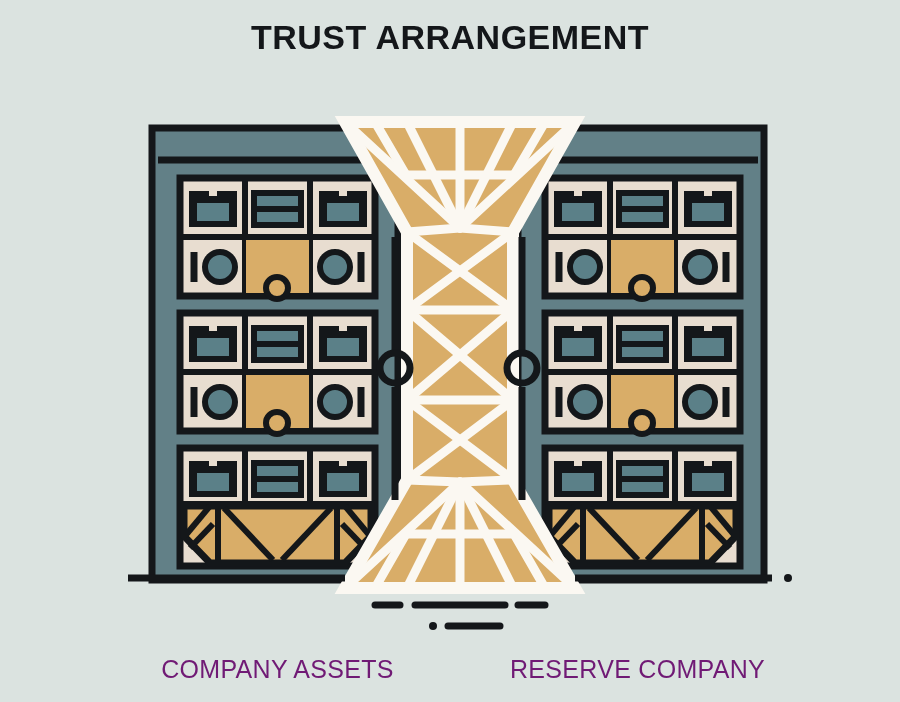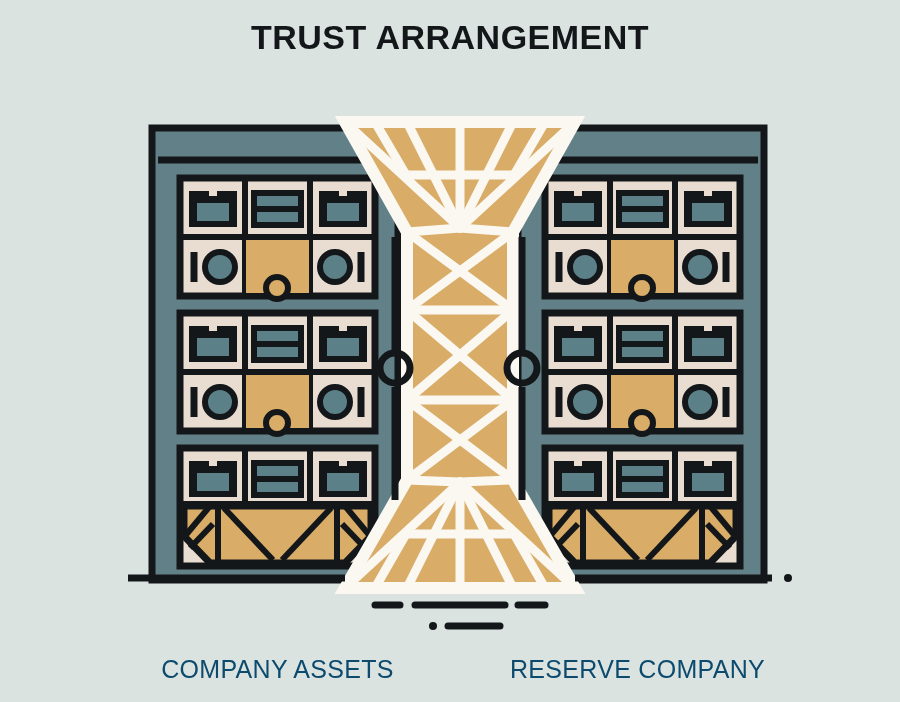--- a/index.html
+++ b/index.html
@@ -39,21 +39,21 @@
     top: 655px;
     width: 900px;
     height: 40px;
   }
   .caption-text {
     position: absolute;
     top: 0;
     font-size: 25px;
     font-weight: normal;
     letter-spacing: 0.3px;
-    color: #0c4a6e;
+    color: #701a75;
     text-align: center;
     font-family: "Liberation Sans", sans-serif;
   }
   .caption-left  { left: 95px;  width: 365px; }
   .caption-right { left: 455px; width: 365px; }
   svg.scene { position: absolute; left: 0; top: 0; }
 </style>
 </head>
 <body>
 

